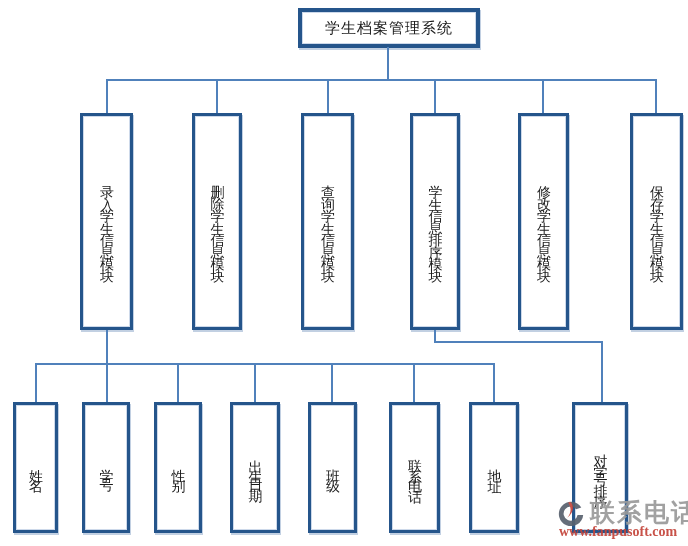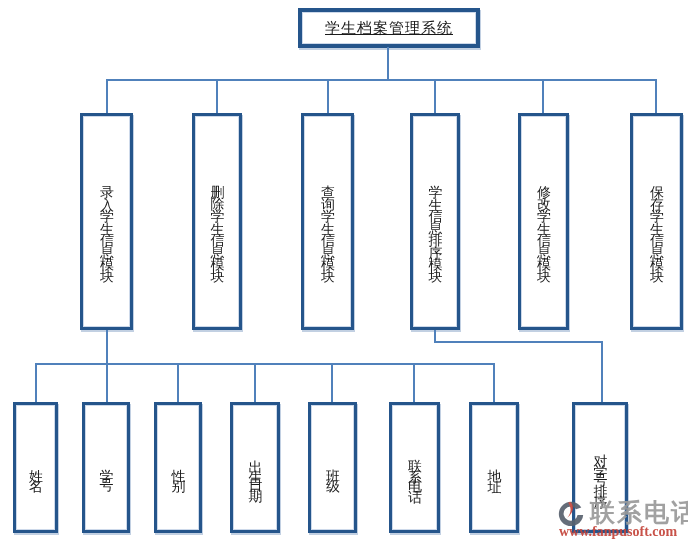--- a/index.html
+++ b/index.html
@@ -6,21 +6,21 @@
   #canvas{
     position:relative;width:688px;height:546px;background:#fff;overflow:hidden;
     font-family:"Liberation Serif","DejaVu Serif",serif;color:#1a1a1a;
   }
   .node{
     position:absolute;box-sizing:border-box;background:#fff;
     border:3px solid var(--box-border,#25558b);
     box-shadow:1px 2px 0 0 rgba(120,150,190,.45), inset 0 0 0 1px #cdd9ea;
     display:flex;align-items:center;justify-content:center;
   }
-  .node.root{border-width:4px;text-decoration:underline;}
+  .node.root{border-width:4px;}
   .htext{font-size:15px;letter-spacing:1px;white-space:nowrap;}
   .vtext{
     writing-mode:vertical-lr;text-orientation:upright;
     font-size:14px;letter-spacing:12px;line-height:1;
   }
   .vtext.field{letter-spacing:10px;}
   .conn{position:absolute;background:var(--connector,#5081bb);}
   .wm{position:absolute;z-index:5;opacity:.92;}
   .wm-brand{
     position:absolute;left:590px;top:496px;width:98px;

